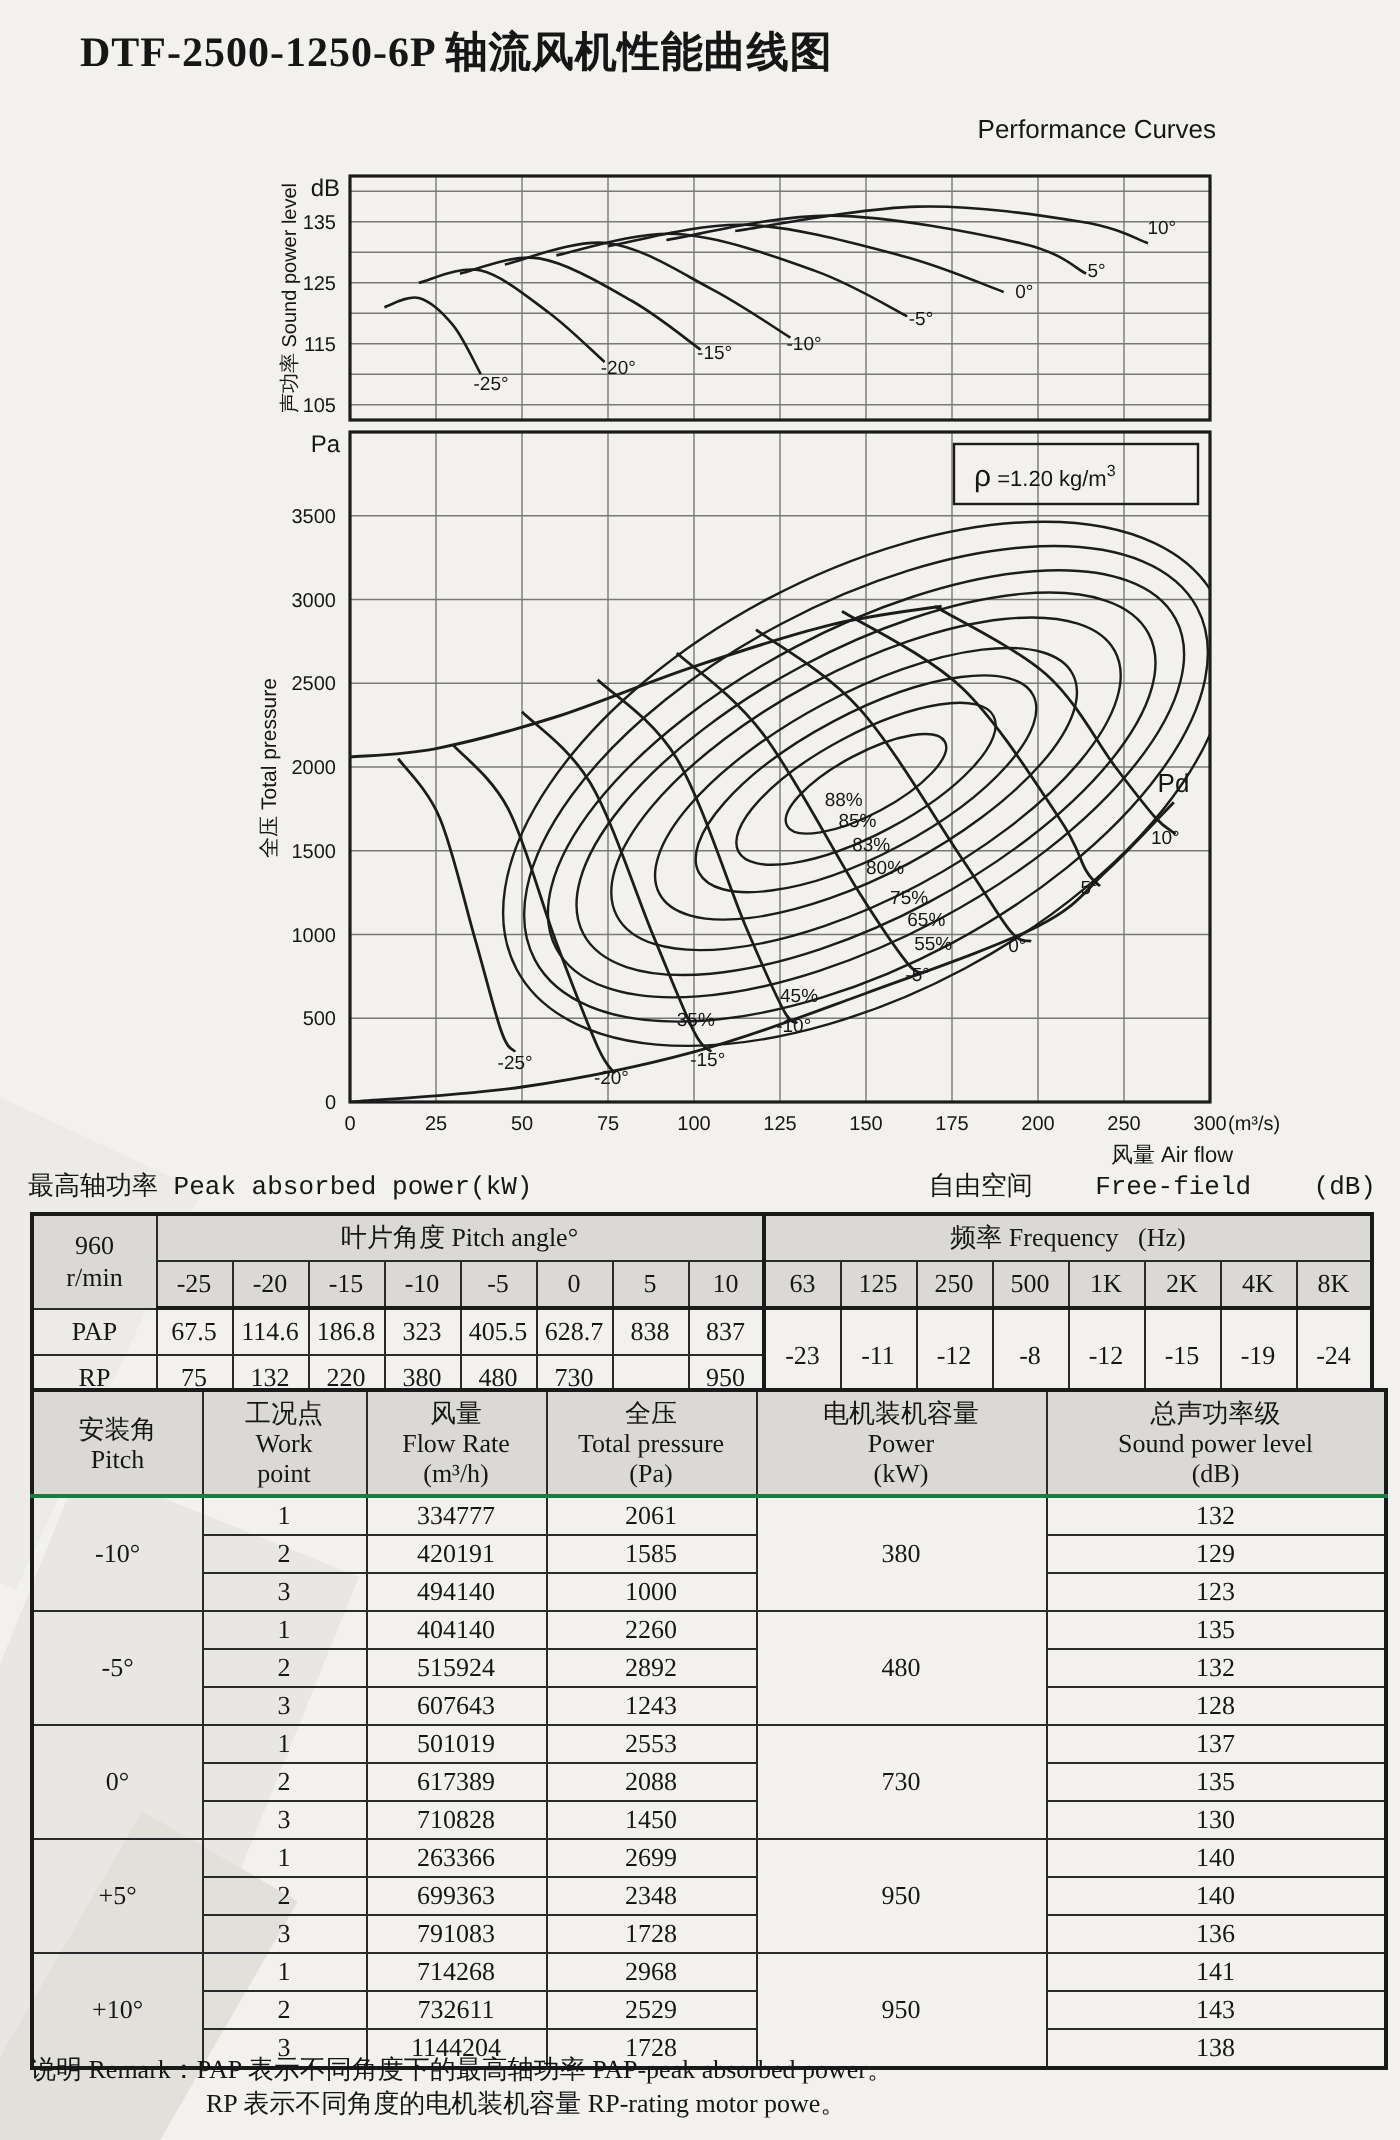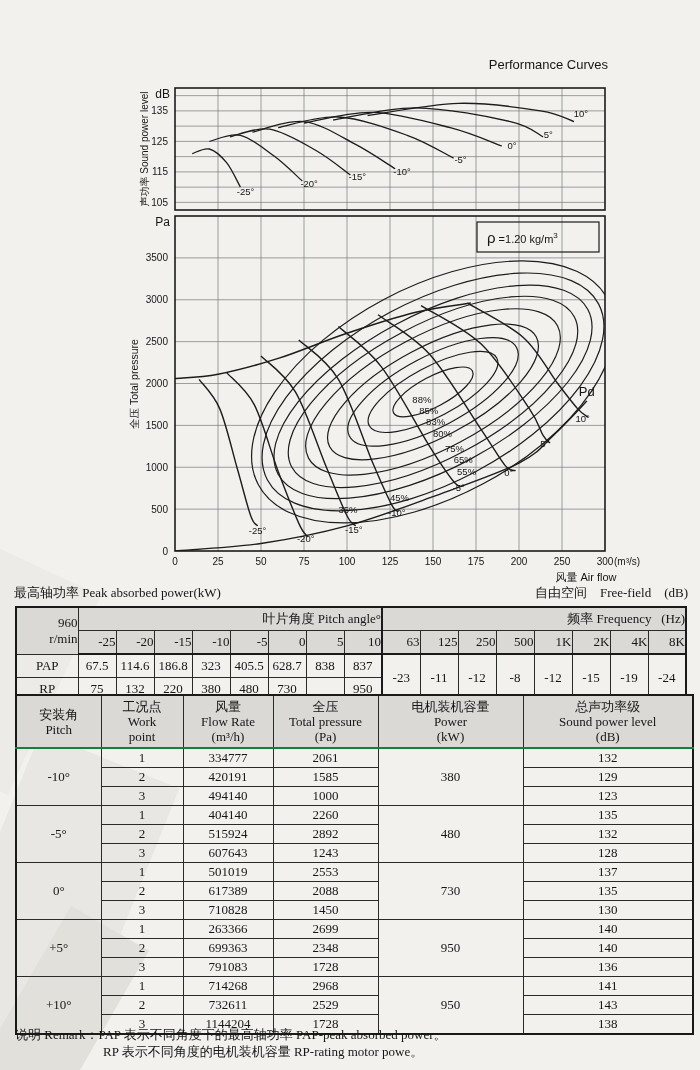--- a/index.html
+++ b/index.html
@@ -20,25 +20,26 @@
     font-size:13px;font-family:"Liberation Sans", sans-serif;
   }
   svg{position:absolute;left:0;display:block;}
   #noise-svg{top:84px;}
   #main-svg{top:212px;}
   svg text{font-family:"Liberation Sans", sans-serif;fill:#161616;}
   .captions{
     position:absolute;top:584px;left:14px;right:12px;
     display:flex;justify-content:space-between;
     font-size:13px;
+    font-family:Liberation Mono, monospace;
   }
   table{border-collapse:collapse;table-layout:fixed;background:transparent;}
   #t1{position:absolute;top:606px;left:15px;width:672px;font-size:13px;}
   #t1 td{border:1px solid #2a2a2a;text-align:center;padding:1px 0;height:20px;}
-  #t1 td.hd{background:#dbd9d5;text-align:right;}
+  #t1 td.hd{background:#dbd9d5;}
   #t1 td.thickL{border-left:2.5px solid #1a1a1a;}
   #t1 td.thickB{border-bottom:2px solid #1a1a1a;}
   #t1{border:2px solid #1a1a1a;}
   #t2{position:absolute;top:694px;left:15px;width:677px;font-size:13px;border:2px solid #1a1a1a;}
   #t2 td{border:1px solid #2a2a2a;text-align:center;padding:0 2px;height:18px;line-height:16px;}
   #t2 td.hd{background:#dbd9d5;height:auto;padding:3px 0;line-height:15px;border-bottom:2px solid #15803d;}
   #t2 td.grp{border-top:1.5px solid #1a1a1a;}
   .remark{
     position:absolute;top:1026px;left:15px;font-size:13px;line-height:17px;
   }
@@ -46,20 +47,21 @@
 </style>
 </head>
 <body>
 
 <div class="wm" style="left:-70px;top:740px;width:150px;height:560px;background:#e9e7e3;transform:rotate(22deg);"></div>
 <div class="wm" style="left:-40px;top:900px;width:90px;height:420px;background:#e2e0db;transform:rotate(30deg);"></div>
 <div class="wm" style="left:-60px;top:560px;width:120px;height:220px;background:#ecebe7;transform:rotate(25deg);"></div>
 
 <div class="content">
 
+  <div class="title">DTF-2500-1250-6P 轴流风机性能曲线图</div>
   <div class="subtitle">Performance Curves</div>
 
   <svg id="noise-svg" width="700" height="130" viewBox="0 0 700 130">
       <line x1="218" y1="4" x2="218" y2="126" stroke="#787878" stroke-width="0.7" fill="none"></line>
       <line x1="261" y1="4" x2="261" y2="126" stroke="#787878" stroke-width="0.7" fill="none"></line>
       <line x1="304" y1="4" x2="304" y2="126" stroke="#787878" stroke-width="0.7" fill="none"></line>
       <line x1="347" y1="4" x2="347" y2="126" stroke="#787878" stroke-width="0.7" fill="none"></line>
       <line x1="390" y1="4" x2="390" y2="126" stroke="#787878" stroke-width="0.7" fill="none"></line>
       <line x1="433" y1="4" x2="433" y2="126" stroke="#787878" stroke-width="0.7" fill="none"></line>
       <line x1="476" y1="4" x2="476" y2="126" stroke="#787878" stroke-width="0.7" fill="none"></line>

